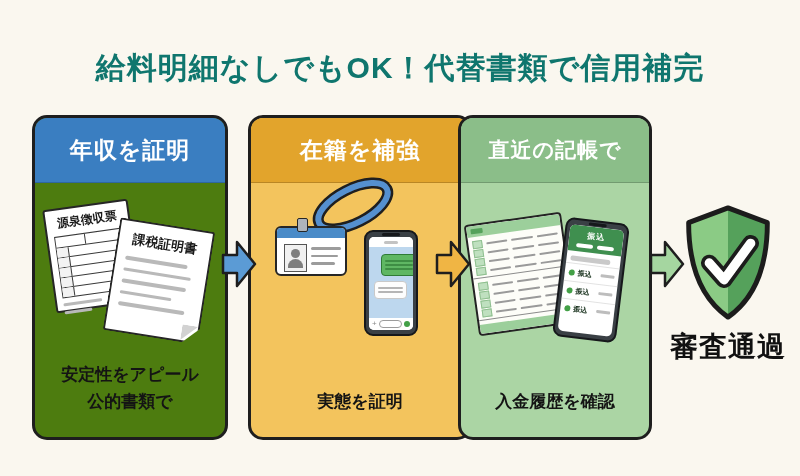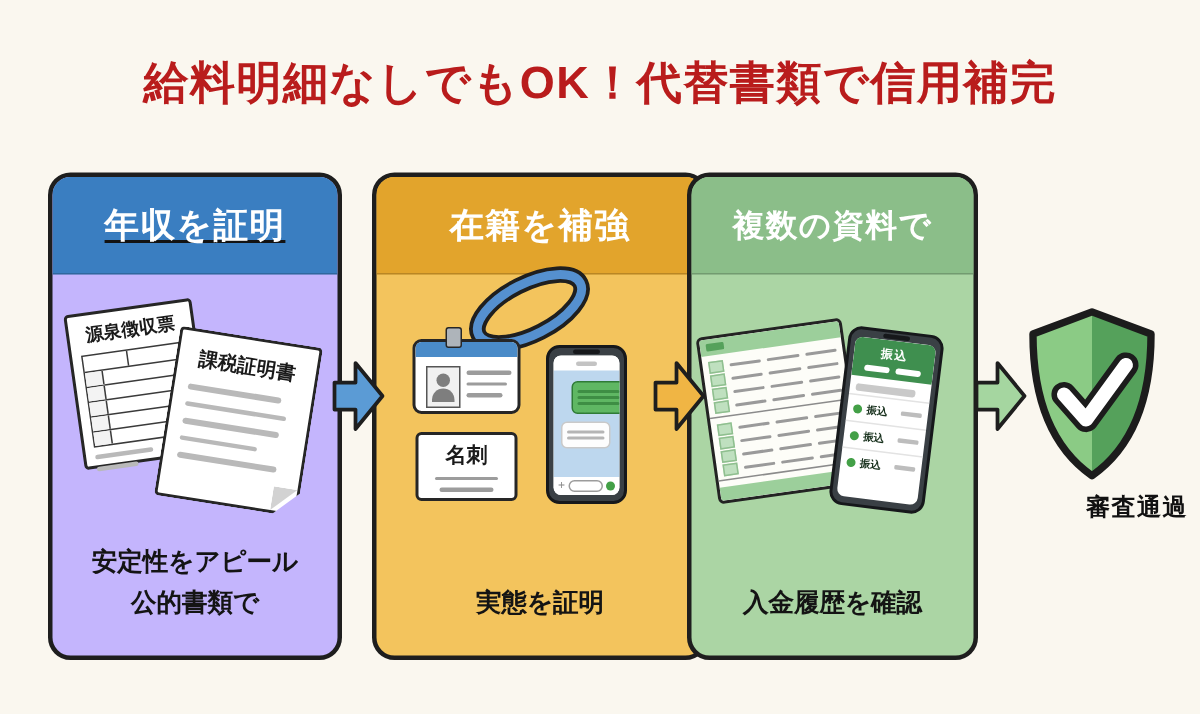--- a/index.html
+++ b/index.html
@@ -1,19 +1,19 @@
 <!DOCTYPE html>
 <html><head>
 <meta charset="utf-8">
 <style>
   html,body{margin:0;padding:0;}
   .canvas{position:relative;width:800px;height:476px;background:#FAF7EF;overflow:hidden;
           font-family:"Liberation Sans",sans-serif;color:#131313;}
-  .title{position:absolute;top:15px;left:0;width:100%;text-align:center;
-         font-size:30px;font-weight:800;letter-spacing:1px;color:#b91c1c;}
+  .title{position:absolute;top:28px;left:0;width:100%;text-align:center;
+         font-size:30px;font-weight:800;letter-spacing:1px;color:#0f766e;}
 
   
   .panel{position:absolute;top:115px;height:325px;border:3px solid #1e1e1e;border-radius:15px;
          box-sizing:border-box;z-index:1;overflow:hidden;}
   .p1{left:32px;width:196px;}
   .p2{left:248px;width:224px;}
   .p3{left:458px;width:194px;}
   .panel-header{height:64px;display:flex;align-items:center;justify-content:center;
                 color:#fff;font-weight:700;font-size:23px;letter-spacing:1px;
                 border-bottom:1px solid rgba(0,0,0,.18);}
@@ -103,31 +103,31 @@
   .bank-graybar{width:40px;height:5px;background:#c9c9c9;border-radius:2px;margin:5px 4px 2px;}
   .bank-row{display:flex;align-items:center;gap:3px;padding:0 4px;height:17px;border-top:1px solid #e3e3e3;}
   .bank-dot{width:6px;height:6px;border-radius:50%;background:#43a047;flex:none;}
   .bank-row-label{font-size:7px;font-weight:700;color:#17301c;}
   .bank-line{width:14px;height:2.5px;background:#bdbdbd;border-radius:1px;margin-left:auto;}
 
   
   .flow-arrow{position:absolute;top:238px;z-index:5;}
   .a1{left:221px;} .a2{left:435px;} .a3{left:649px;}
   .shield-wrap{position:absolute;left:678px;top:202px;z-index:2;}
-  .result-label{position:absolute;left:664px;top:328px;width:128px;text-align:right;
-                font-size:16px;font-weight:800;color:#111;letter-spacing:1px;}
+  .result-label{position:absolute;left:664px;top:328px;width:128px;text-align:center;
+                font-size:28px;font-weight:800;color:#111;letter-spacing:1px;}
 </style>
 </head>
 <body>
 
 <div class="canvas">
 
   <h1 class="title">給料明細なしでもOK！代替書類で信用補完</h1>
 
-  <section class="panel p1" style="background: #c4b5fd; text-decoration: underline;">
+  <section class="panel p1" style="background: #4d7c0f;">
     <div class="panel-header" style="background: rgb(58, 126, 193);">
       <span>年収を証明</span>
     </div>
 
     <div class="doc doc1">
       <div class="doc-title">源泉徴収票</div>
       <div class="mini-table">
         <div class="mt-head">
             <i></i>
             <i></i>
@@ -192,25 +192,20 @@
         <div class="id-head"></div>
         <div class="id-body"></div>
       </div>
       <div class="id-lines">
         <div class="id-line" style="width:30px"></div>
         <div class="id-line" style="width:27px"></div>
         <div class="id-line" style="width:24px"></div>
       </div>
     </div>
 
-    <div class="meishi">
-      <div class="meishi-label">名刺</div>
-      <div class="id-line"></div>
-      <div class="id-line" style="width:36px"></div>
-    </div>
 
     <div class="phone chat-phone">
       <div class="notch"></div>
       <div class="screen">
         <div class="chat-head">
             <i></i>
           </div>
         <div class="chat-area">
           <div class="bubble green">
             <i></i>
@@ -230,21 +225,21 @@
       </div>
     </div>
 
     <div class="caption">
       <div>実態を証明</div>
     </div>
   </section>
 
   <section class="panel p3" style="background: rgb(171, 213, 164);">
     <div class="panel-header" style="background: rgb(139, 190, 137);">
-      <span>複数の資料で</span>
+      <span>直近の記帳で</span>
     </div>
 
     <div class="passbook">
       <div class="pb-band">
           <i></i>
         </div>
       <div class="pb-sec">
         <div class="pb-row">
             <span class="pb-cell"></span>
             <span class="pb-dash"></span>

